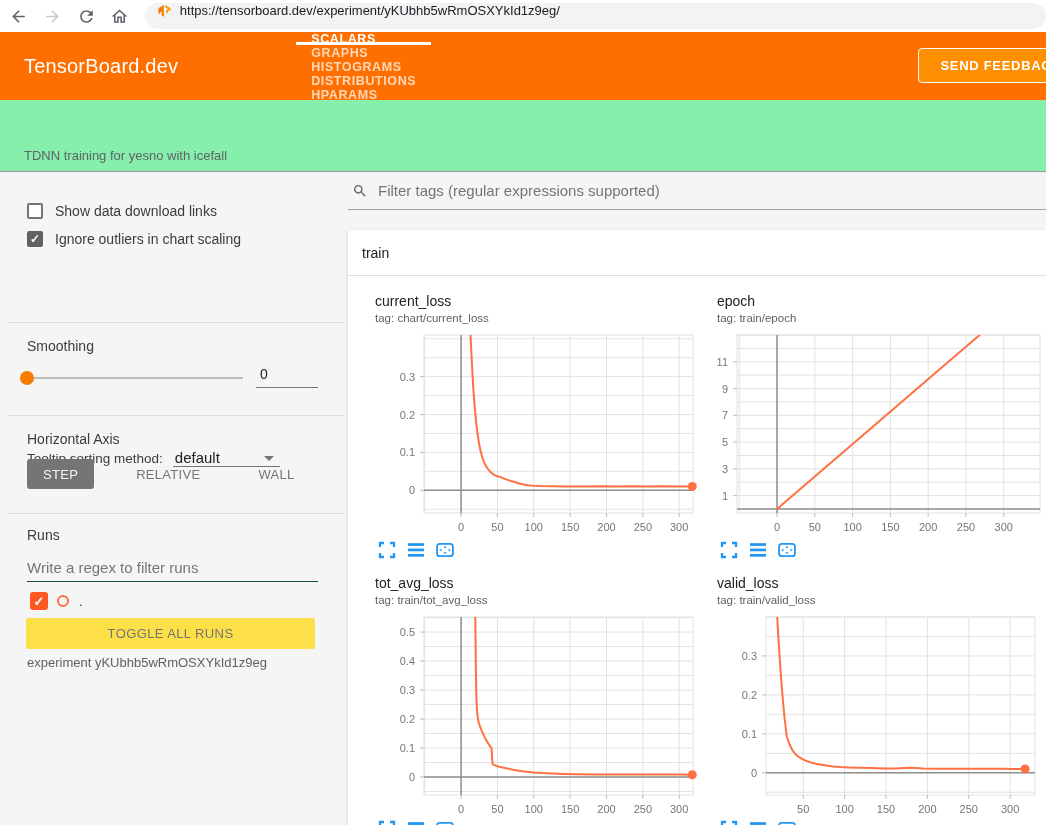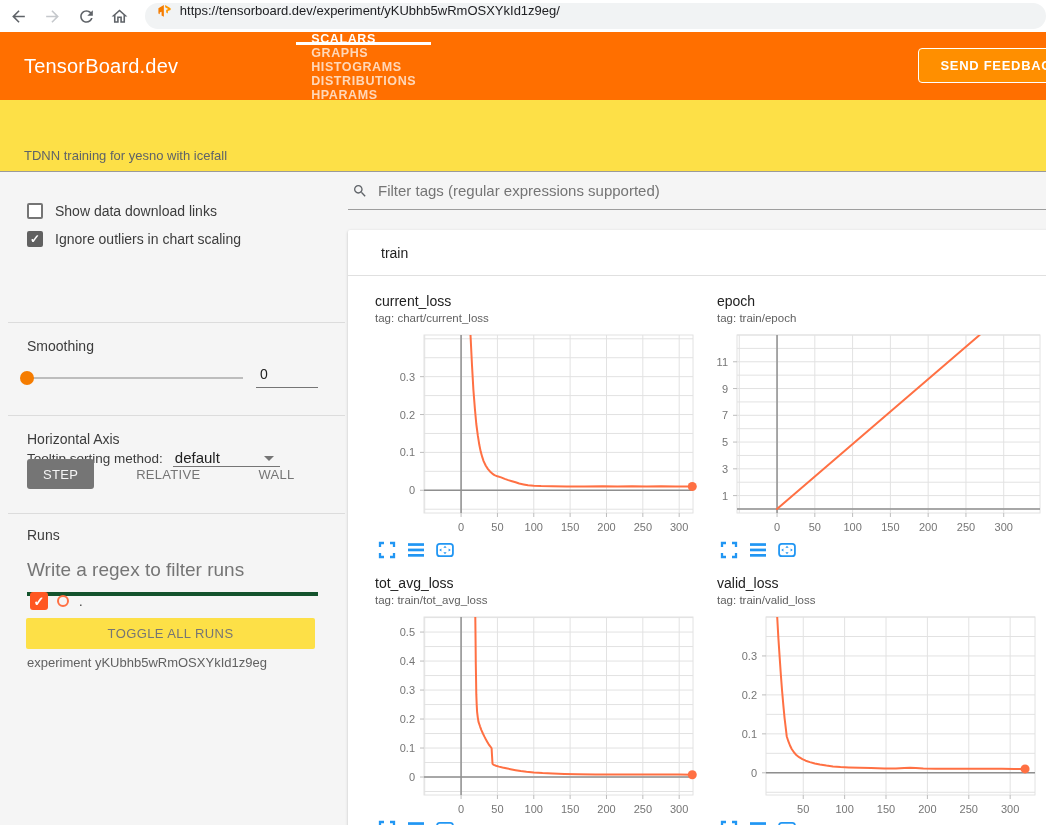--- a/index.html
+++ b/index.html
@@ -17,53 +17,53 @@
   .omnibox .url { font-size:13px; color:#202124; margin-left:8px; white-space:nowrap; }
   
   .tb-header { position:absolute; left:0; top:32px; width:1046px; height:68px; background:#ff6f00; display:flex; align-items:center; }
   .brand { color:#ffffff; font-size:20px; font-weight:500; margin-left:24px; letter-spacing:.2px; }
   .tabs { display:flex; height:68px; margin-left:118px;flex-direction:column; }
   .tab { position:relative; display:flex; align-items:center; padding:0 15px; font-size:12.5px; font-weight:700; letter-spacing:.6px; color:rgba(255,255,255,0.72); cursor:pointer; }
   .tab.active { color:#ffffff; }
   .tab.active::after { content:""; position:absolute; left:0; right:0; bottom:1px; height:3px; background:#ffffff; }
   .feedback-btn { position:absolute; left:918px; top:16px; width:158px; height:35px; border:1px solid #ffffff; border-radius:4px; background:#ff8f00; color:#ffffff; font-size:13px; font-weight:700; letter-spacing:.7px; display:flex; align-items:center; justify-content:center; padding-left:8px; cursor:pointer; }
   
-  .subtitle-band { position:absolute; left:0; top:100px; width:1046px; height:72px; background:#fde047; border-bottom:1px solid #9a9a9a; }
+  .subtitle-band { position:absolute; left:0; top:100px; width:1046px; height:72px; background:#86efac; border-bottom:1px solid #9a9a9a; }
   .subtitle { position:absolute; left:24px; top:48px; font-size:13px; color:#5f6368; }
   
   .sidebar { position:absolute; left:0; top:172px; width:345px; height:653px; }
   .cb-row { position:absolute; left:27px; display:flex; align-items:center; cursor:pointer; }
   .cb-box { width:16px; height:16px; border:2px solid #757575; border-radius:2px; background:#ffffff; display:flex; align-items:center; justify-content:center; flex:none; }
   .cb-box.checked { background:#616161; border-color:#616161; color:#fff; font-size:12px; font-weight:700; }
   .cb-label { margin-left:12px; font-size:14px; color:#3c3c3c; }
   .tooltip-row { position:absolute; left:27px; top:277px; font-size:13.5px; color:#3c3c3c; display:flex; align-items:center; }
   .dd-value { margin-left:10px; font-size:15px; color:#212121; border-bottom:1px solid #757575; width:107px; padding:0 0 0 2px; position:relative; cursor:pointer; }
   .dd-caret { position:absolute; right:6px; top:7px; width:0; height:0; border-left:5px solid transparent; border-right:5px solid transparent; border-top:5px solid #757575; }
   .divider { position:absolute; left:8px; width:337px; height:1px; background:#dcdcdc; }
   .side-label { position:absolute; left:27px; font-size:14px; color:#3c3c3c; }
   .slider-track { position:absolute; left:27px; top:205px; width:216px; height:2px; background:#bdbdbd; cursor:pointer; }
   .slider-thumb { position:absolute; left:-7px; top:-6px; width:14px; height:14px; border-radius:50%; background:#f57c00; }
   .slider-value { position:absolute; left:256px; top:194px; width:62px; font-size:14px; color:#212121; border-bottom:1px solid #757575; padding:0 0 5px 4px; }
   .axis-btns { position:absolute; left:27px; top:287px; display:flex; align-items:center; }
   .axis-btn { height:30px; padding:0 16px; display:flex; align-items:center; justify-content:center; font-size:13px; letter-spacing:.3px; color:#757575; border-radius:3px; cursor:pointer; margin-right:26px; }
   .axis-btn.selected { background:#757575; color:#f5f5f5; }
-  .runs-filter { position:absolute; left:27px; top:387px; width:291px; font-size:19px; color:#757575; border-bottom:4px solid #14532d; padding-bottom:11px; }
+  .runs-filter { position:absolute; left:27px; top:387px; width:291px; font-size:15px; color:#757575; border-bottom:1px solid #14532d; padding-bottom:5px; }
   .run-row { position:absolute; left:30px; top:420px; display:flex; align-items:center; }
   .run-cb { width:18px; height:18px; border-radius:3px; background:#ff5722; color:#fff; font-size:13px; font-weight:700; display:flex; align-items:center; justify-content:center; cursor:pointer; }
   .run-circle { width:12px; height:12px; border:2px solid #ff7043; border-radius:50%; margin-left:9px; }
   .run-name { margin-left:10px; font-size:13px; color:#3c3c3c; }
   .toggle-runs { position:absolute; left:26px; top:446px; width:289px; height:31px; background:#fde047; border:none; border-radius:2px; color:#757575; font-size:13px; letter-spacing:.4px; display:flex; align-items:center; justify-content:center; cursor:pointer; }
   .exp-caption { position:absolute; left:27px; top:483px; font-size:13px; color:#616161; }
   
   .filter-row { position:absolute; left:348px; top:172px; width:698px; height:38px; border-bottom:1px solid #9e9e9e; display:flex; align-items:center; }
   .filter-row svg { width:16px; height:16px; margin-left:4px; flex:none; }
   .filter-ph { margin-left:10px; font-size:15px; color:#757575; }
   .train-card { position:absolute; left:348px; top:230px; width:712px; height:650px; background:#ffffff; border-radius:2px; box-shadow:0 1px 3px rgba(0,0,0,0.22); }
   .card-header { height:46px; border-bottom:1px solid #e0e0e0; display:flex; align-items:center; cursor:pointer; }
-  .card-title { margin-left:33px; font-size:14px; color:#212121; }
+  .card-title { margin-left:14px; font-size:14px; color:#212121; }
   .chart-cell { position:absolute; }
   .chart-title { position:absolute; left:27px; top:5px; font-size:14px; color:#212121; }
   .chart-tag { position:absolute; left:27px; top:24px; font-size:11.5px; color:#616161; }
   .chart-svg { position:absolute; left:0; }
   .chart-icons { position:absolute; left:30px; display:flex; }
   .ch-ic { width:22px; height:18px; margin-right:7px; cursor:pointer; display:flex; align-items:center; }
   .ch-ic svg { width:18px; height:18px; }
   .tick-label { font-size:11px; fill:#757575; font-family:"Liberation Sans",sans-serif; }
 </style>
 </head>

